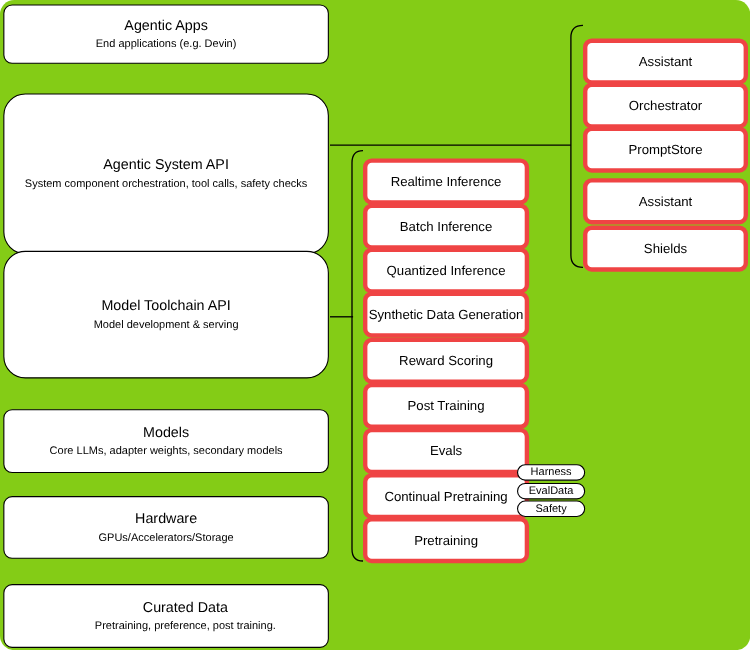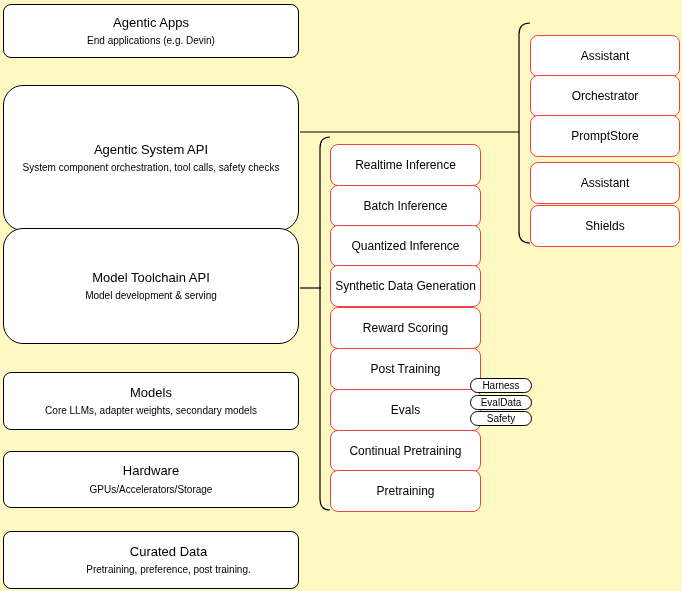--- a/index.html
+++ b/index.html
@@ -6,22 +6,23 @@
     margin: 0;
     padding: 0;
     background: #ffffff;
     font-family: "Liberation Sans", sans-serif;
     color: #000000;
   }
   .canvas {
     position: relative;
     width: 682px;
     height: 591px;
-    background: #fef9c3;
+    background: #84cc16;
     overflow: hidden;
+    border-radius: 13px;
   }
   .overlay {
     position: absolute;
     top: 0; left: 0;
     z-index: 1;
   }
   .overlay path {
     fill: none;
     stroke: #000000;
     stroke-width: 1.2;
@@ -40,21 +41,21 @@
     gap: 5px;
     text-align: center;
     z-index: 2;
   }
   .box-title { font-size: 13px; line-height: 1.1; }
   .box-subtitle { font-size: 10px; line-height: 1.1; }
   .comp-box {
     position: absolute;
     height: 42px;
     box-sizing: border-box;
-    border: 1px solid #ef4444;
+    border: 4px solid #ef4444;
     border-radius: 8px;
     background: #ffffff;
     display: flex;
     align-items: center;
     justify-content: center;
     font-size: 12px;
     z-index: 2;
     white-space: nowrap;
   }
   .mid { left: 330px; width: 151px; }
@@ -67,20 +68,21 @@
     box-sizing: border-box;
     border: 1px solid #000000;
     border-radius: 8px;
     background: #ffffff;
     display: flex;
     align-items: center;
     justify-content: center;
     font-size: 10px;
     z-index: 3;
     white-space: nowrap;
+    margin-top: 44px;
   }
 </style>
 </head>
 <body>
 
 <div class="canvas">
 
   <svg class="overlay" width="682" height="591" viewBox="0 0 682 591">
     <path d="M 300 132 H 519"></path>
     <path d="M 530 23 Q 519 23 519 34 V 232 Q 519 243 530 243"></path>

